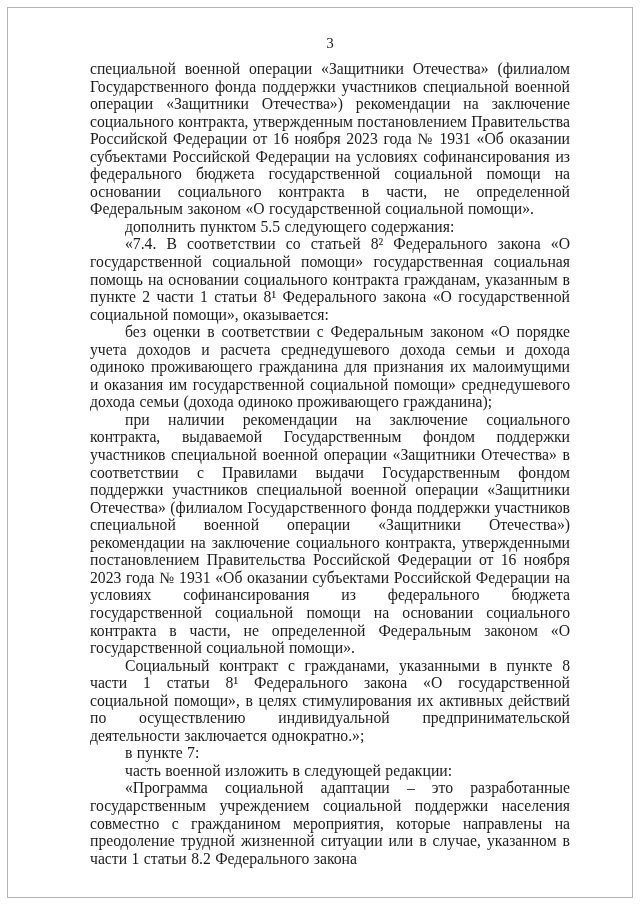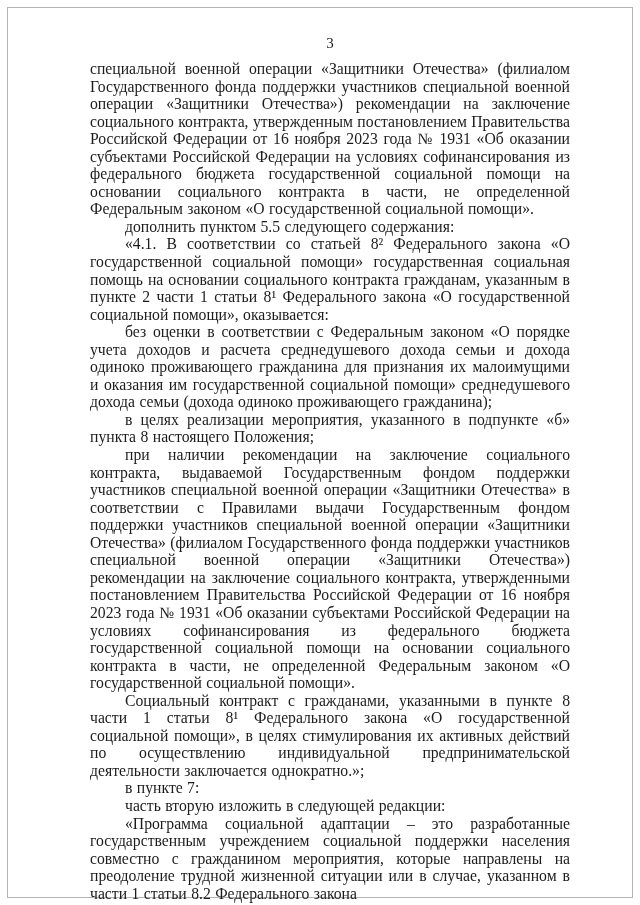--- a/index.html
+++ b/index.html
@@ -52,22 +52,21 @@
 </style>
 </head>
 <body>
 
 <div class="page">
   <div class="page-border"></div>
   <div class="content">
     <div class="page-number">3</div>
     <p class="continuation">специальной военной операции «Защитники Отечества» (филиалом Государственного фонда поддержки участников специальной военной операции «Защитники Отечества») рекомендации на заключение социального контракта, утвержденным постановлением Правительства Российской Федерации от 16 ноября 2023 года № 1931 «Об оказании субъектами Российской Федерации на условиях софинансирования из федерального бюджета государственной социальной помощи на основании социального контракта в части, не определенной Федеральным законом «О государственной социальной помощи».</p>
     <p>дополнить пунктом 5.5 следующего содержания:</p>
-    <p>«4.1. В соответствии со статьей 8² Федерального закона «О государственной социальной помощи» государственная социальная помощь на основании социального контракта гражданам, указанным в пункте 2 части 1 статьи 8¹ Федерального закона «О государственной социальной помощи», оказывается:</p>
+    <p>«7.4. В соответствии со статьей 8² Федерального закона «О государственной социальной помощи» государственная социальная помощь на основании социального контракта гражданам, указанным в пункте 2 части 1 статьи 8¹ Федерального закона «О государственной социальной помощи», оказывается:</p>
     <p>без оценки в соответствии с Федеральным законом «О порядке учета доходов и расчета среднедушевого дохода семьи и дохода одиноко проживающего гражданина для признания их малоимущими и оказания им государственной социальной помощи» среднедушевого дохода семьи (дохода одиноко проживающего гражданина);</p>
-    <p>в целях реализации мероприятия, указанного в подпункте «б» пункта 8 настоящего Положения;</p>
     <p>при наличии рекомендации на заключение социального контракта, выдаваемой Государственным фондом поддержки участников специальной военной операции «Защитники Отечества» в соответствии с Правилами выдачи Государственным фондом поддержки участников специальной военной операции «Защитники Отечества» (филиалом Государственного фонда поддержки участников специальной военной операции «Защитники Отечества») рекомендации на заключение социального контракта, утвержденными постановлением Правительства Российской Федерации от 16 ноября 2023 года № 1931 «Об оказании субъектами Российской Федерации на условиях софинансирования из федерального бюджета государственной социальной помощи на основании социального контракта в части, не определенной Федеральным законом «О государственной социальной помощи».</p>
     <p>Социальный контракт с гражданами, указанными в пункте 8 части 1 статьи 8¹ Федерального закона «О государственной социальной помощи», в целях стимулирования их активных действий по осуществлению индивидуальной предпринимательской деятельности заключается однократно.»;</p>
     <p>в пункте 7:</p>
-    <p>часть вторую изложить в следующей редакции:</p>
+    <p>часть военной изложить в следующей редакции:</p>
     <p>«Программа социальной адаптации – это разработанные государственным учреждением социальной поддержки населения совместно с гражданином мероприятия, которые направлены на преодоление трудной жизненной ситуации или в случае, указанном в части 1 статьи 8.2 Федерального закона</p>
   </div>
 </div>
 
 </body></html>

